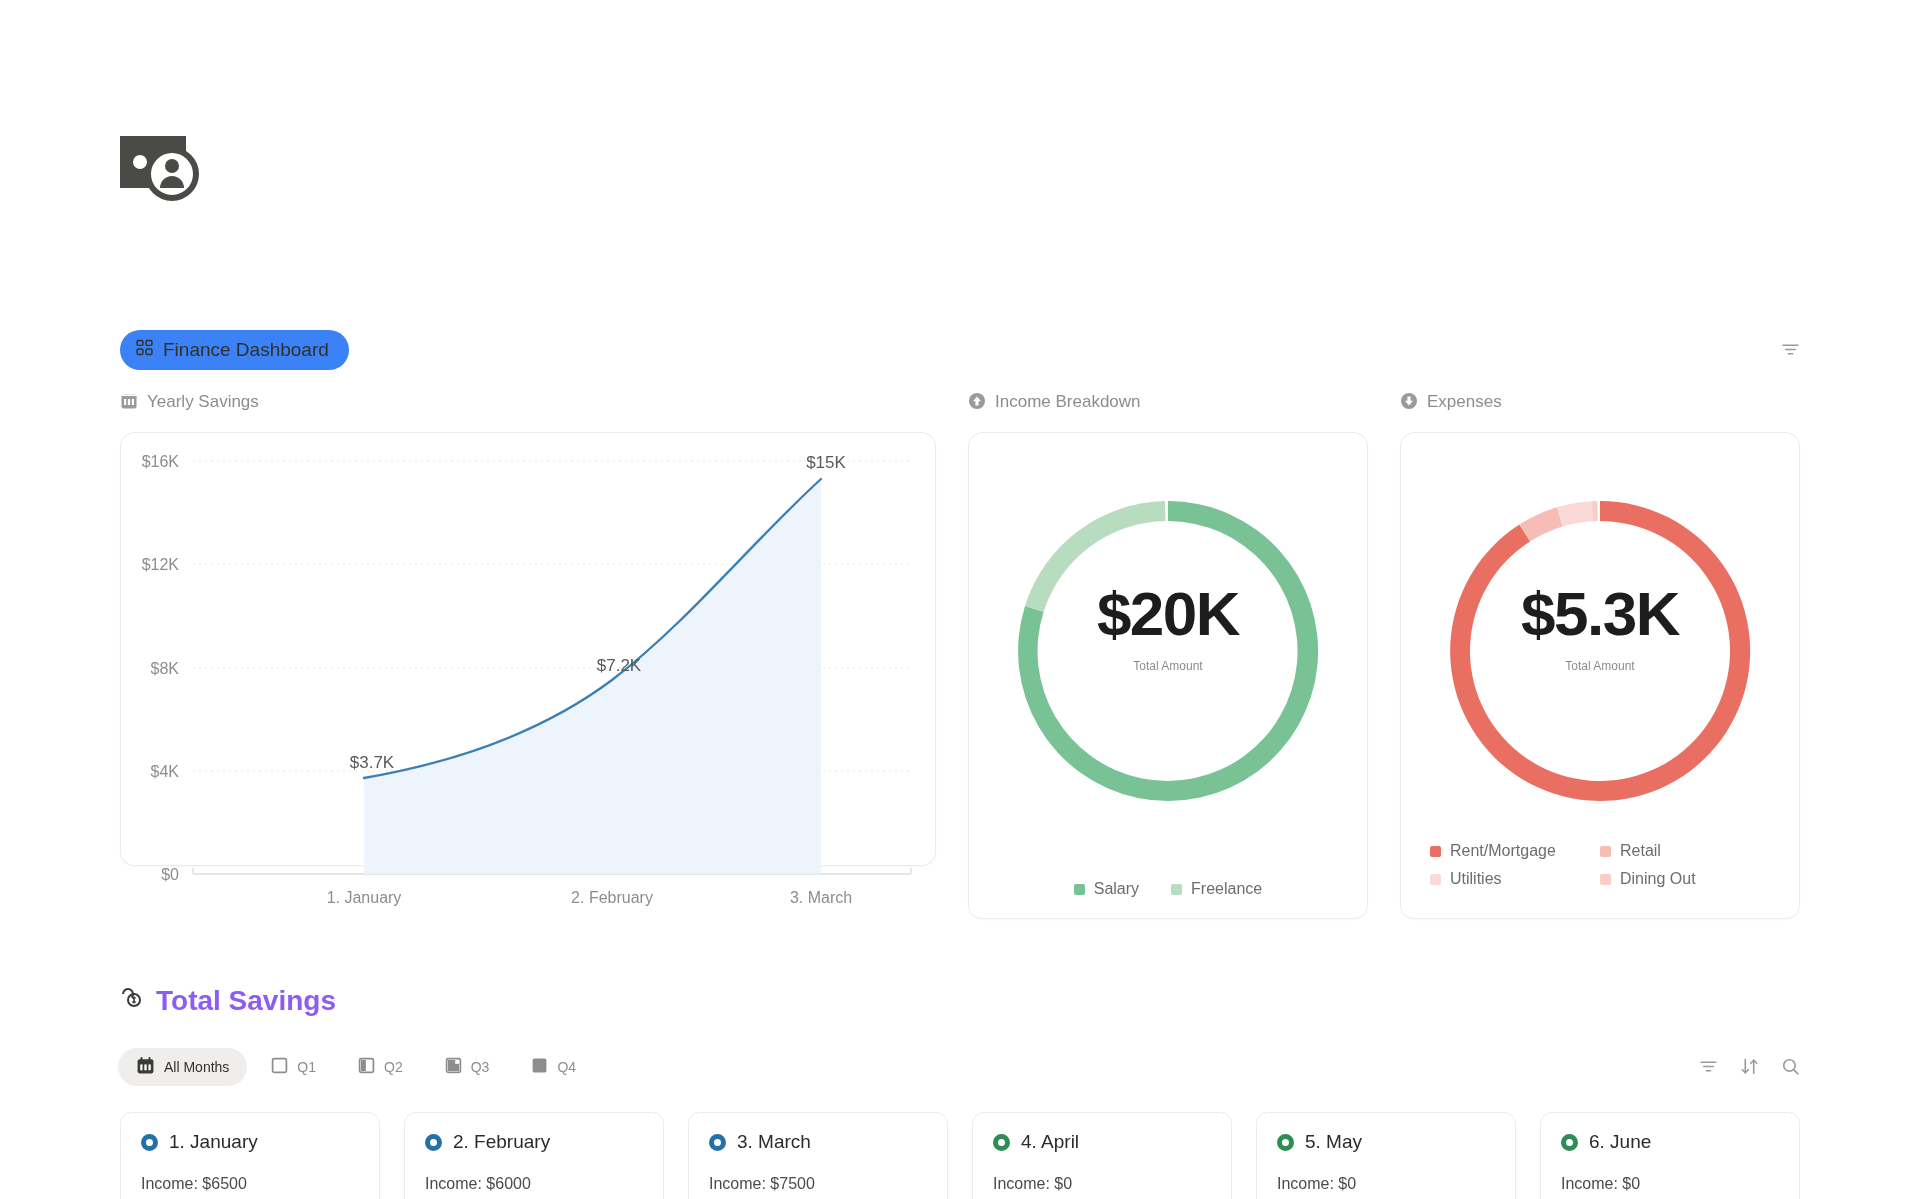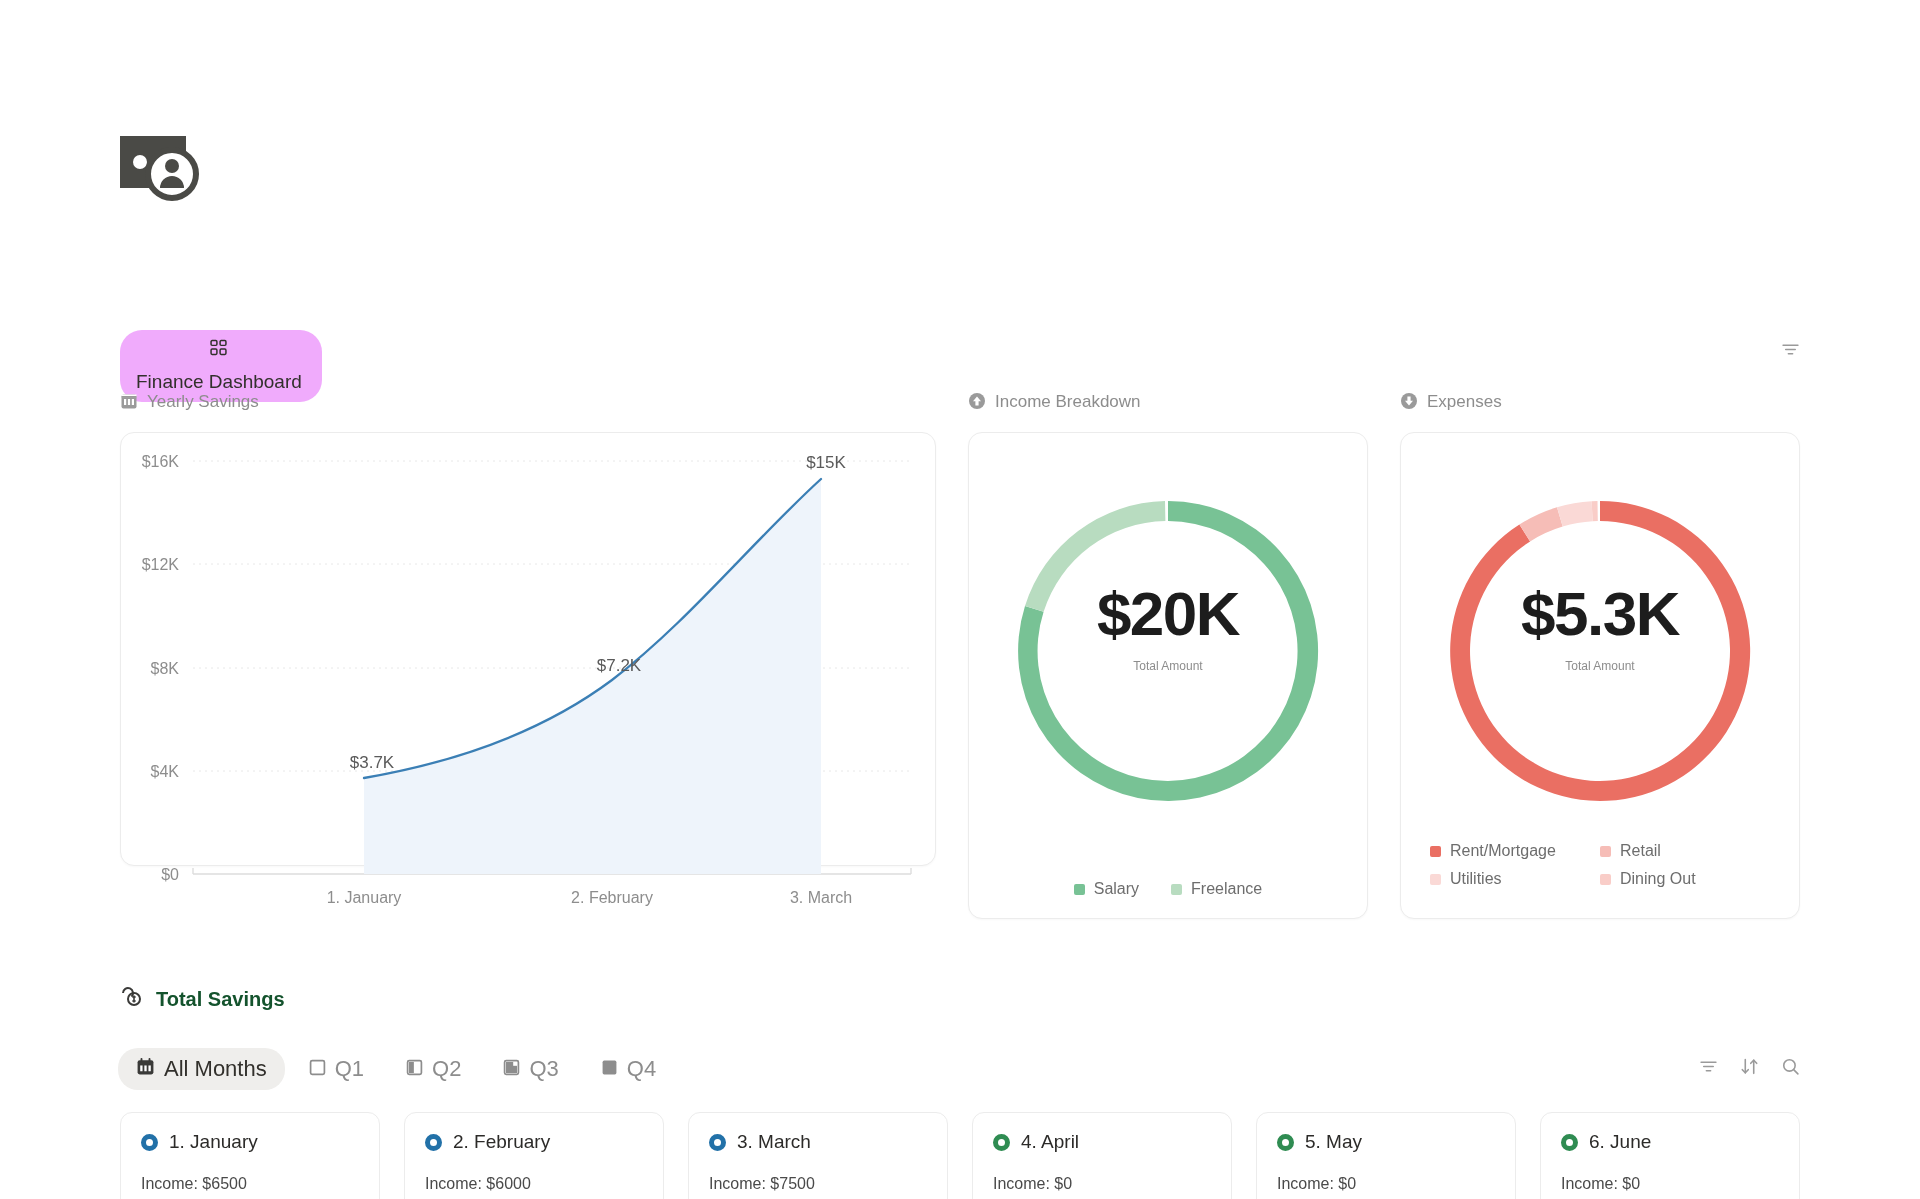--- a/index.html
+++ b/index.html
@@ -17,23 +17,23 @@
   .app-title {
     position: absolute; left: 120px; top: 245px;
     font-size: 52px; font-weight: bold; letter-spacing: -0.5px; color: #2c2b29;
     line-height: 1.05;
   }
 
   
   .pill-row { position: absolute; left: 120px; top: 330px; display: flex; align-items: center; gap: 10px; }
   .pill {
     display: flex; align-items: center; gap: 10px;
-    background: #f0abfc; border-radius: 22px;
+    background: #3b82f6; border-radius: 22px;
     padding: 9px 20px 9px 16px;
-    font-size: 19px; color: #32302c; cursor: pointer; flex-direction: column;
+    font-size: 19px; color: #32302c; cursor: pointer;
   }
   .toolbar-right-top { position: absolute; right: 120px; top: 340px; display: flex; gap: 22px; align-items: center; }
 
   .icon-btn { cursor: pointer; display: flex; align-items: center; justify-content: center; }
 
   
   .dash { position: absolute; left: 120px; top: 392px; width: 1680px; display: flex; gap: 32px; }
   .col-wide { width: 830px; }
   .col-narrow { width: 400px; }
   .panel-head {
@@ -65,27 +65,27 @@
   .legend.two-col { width: 340px; margin: 0 auto; left: 0; right: 0; }
   .legend-item { display: flex; align-items: center; gap: 9px; font-size: 16px; color: #6d6d6d; }
   .legend.one-row .legend-item { margin: 0 16px; }
   .legend.two-col .legend-item { width: 50%; margin-bottom: 10px; }
   .swatch { width: 11px; height: 11px; border-radius: 2px; flex: none; }
 
   
   .section-title {
     position: absolute; left: 120px; top: 985px;
     display: flex; align-items: center; gap: 12px;
-    font-size: 20px; font-weight: bold; color: #14532d;
+    font-size: 28px; font-weight: bold; color: #8b5cf6;
   }
   .month-tabs { position: absolute; left: 118px; top: 1048px; display: flex; align-items: center; gap: 6px; }
   .mtab {
     display: flex; align-items: center; gap: 9px;
     padding: 8px 18px; border-radius: 20px;
-    font-size: 22px; color: #8d8d8d; cursor: pointer;
+    font-size: 14px; color: #8d8d8d; cursor: pointer;
   }
   .mtab.active { background: #efeeec; color: #32302c; }
   .toolbar-right-mid { position: absolute; right: 120px; top: 1057px; display: flex; gap: 22px; align-items: center; }
 
   .month-grid { position: absolute; left: 120px; top: 1112px; width: 1680px; display: flex; gap: 24px; }
   .month-card {
     width: 268px; height: 110px;
     background: #fff; border: 1px solid #ececec; border-radius: 12px;
     padding: 18px 20px; cursor: pointer;
   }

